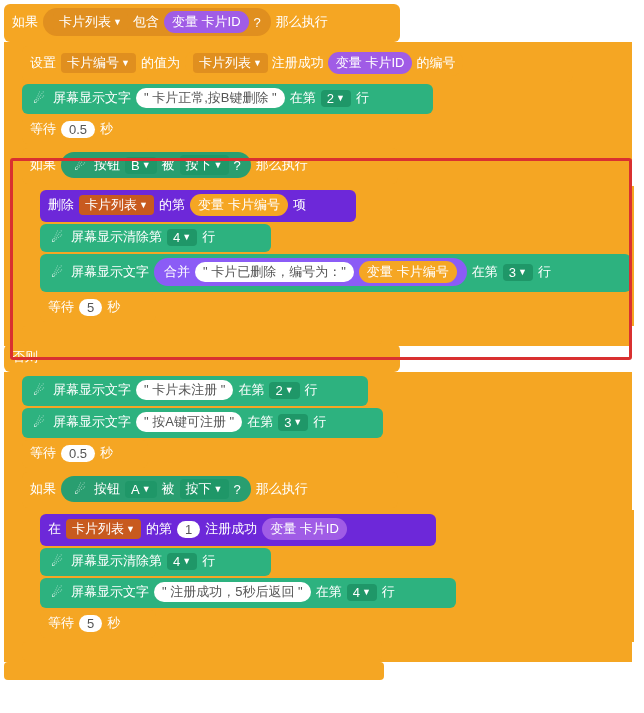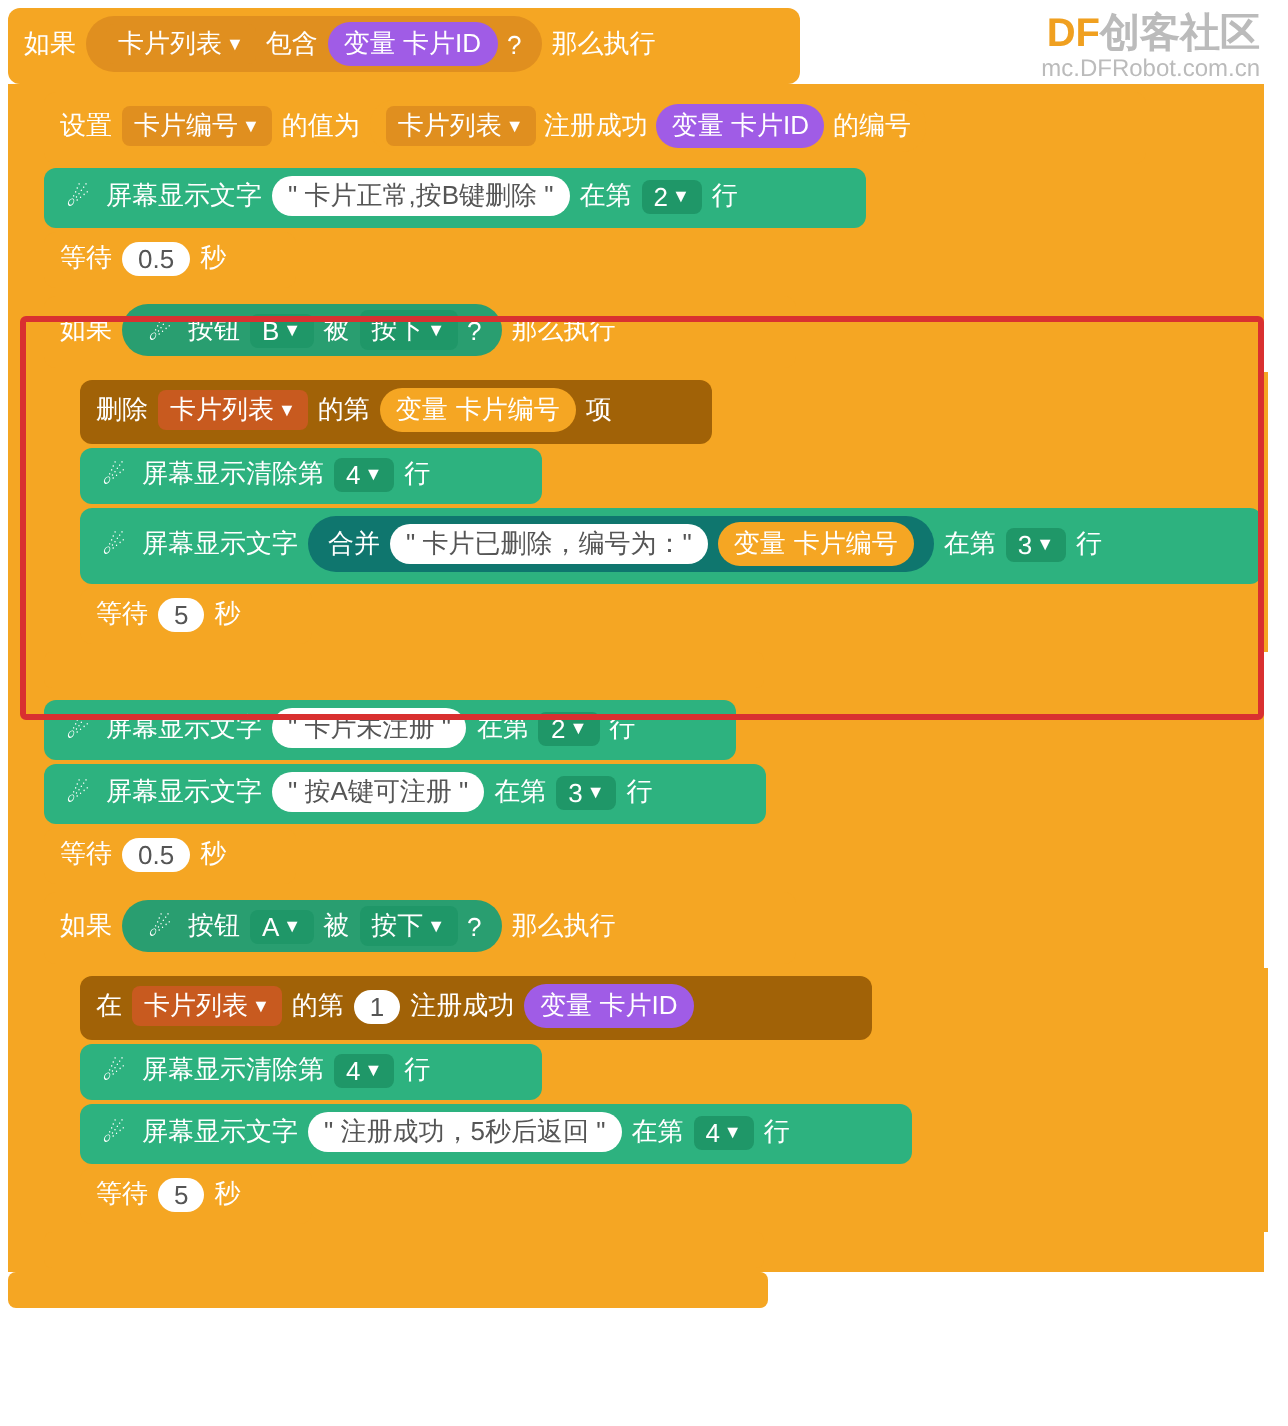--- a/index.html
+++ b/index.html
@@ -2,21 +2,21 @@
 <html><head>
 <meta charset="utf-8">
 <style>
 body{margin:0;padding:0;background:#fff;font-family:"Microsoft YaHei",sans-serif;font-size:13px;color:#fff}
 .stage{position:relative;width:644px;height:713px;background:#fff;overflow:hidden}
 .wm{position:absolute;right:14px;top:6px;text-align:right;line-height:1.1}
 .wm1{font-size:20px;font-weight:bold;color:#bbb}.wm1 .df{color:#f0a020}
 .wm2{font-size:12px;color:#bbb}
 .blk{border-radius:6px;padding:4px 8px 6px 8px;margin:0;display:block;position:relative}
 .orange{background:#f5a623}
-.orangeD{background:#a16207}
+.orangeD{background:#6d28d9}
 .green{background:#2db27f}
 .purple{background:#a05ce6;border-radius:14px;padding:2px 8px}
 .drop{background:#e08f1f;border-radius:4px;padding:1px 6px;display:inline-flex;align-items:center;gap:2px}
 .dropD{background:#c85a1f;border-radius:4px;padding:1px 6px;display:inline-flex;align-items:center;gap:2px}
 .dropG{background:#1f9768;border-radius:4px;padding:1px 6px;display:inline-flex;align-items:center;gap:2px}
 .cond{background:#299e70;border-radius:16px;padding:3px 10px;display:inline-flex;align-items:center;gap:5px}
 .cond2{background:#e08f1f;border-radius:16px;padding:3px 10px;display:inline-flex;align-items:center;gap:5px}
 .pill{background:#fff;color:#555;border-radius:12px;padding:1px 8px}
 .pillO{background:#f5a623;color:#fff;border-radius:12px;padding:2px 8px;display:inline-flex;align-items:center;gap:4px}
 .row{display:flex;align-items:center;gap:5px;flex-wrap:wrap}
@@ -26,24 +26,20 @@
 .icon{display:inline-flex;width:18px;height:18px;align-items:center;justify-content:center}
 .redbox{position:absolute;border:3px solid #d93030;border-radius:3px;pointer-events:none}
 .tailbar{height:18px;background:#f5a623;border-radius:4px;margin:0}
 .threadcol{position:absolute;left:4px;top:4px;width:628px}
 .lbl{white-space:nowrap}
 </style>
 </head>
 <body>
 
 <div class="stage">
- <div class="wm">
-  <div class="wm1"><span class="df">DF</span><span>创客社区</span></div>
-  <div class="wm2">mc.DFRobot.com.cn</div>
- </div>
 
  <div class="threadcol">
 
   <div class="blk orange row" style="width:380px">
    <span class="lbl">如果</span>
    <span class="cond2">
     <span class="drop">
             <span>卡片列表</span>
             <span class="chev">▼</span>
           </span>
@@ -133,21 +129,21 @@
      <span class="dropG">
               <span>4</span>
               <span class="chev">▼</span>
             </span>
      <span>行</span>
     </div>
 
     <div class="blk green row inner" style="width:575px">
      <span class="icon">☄</span>
      <span>屏幕显示文字</span>
-     <span class="cond" style="background:#0f766e">
+     <span class="cond" style="background:#8b5cf6">
       <span>合并</span>
       <span class="pill">" 卡片已删除，编号为："</span>
       <span class="pillO">
                 <span>变量</span> 
                 <span>卡片编号</span>
               </span>
      </span>
      <span>在第</span>
      <span class="dropG">
               <span>3</span>
@@ -159,20 +155,23 @@
     <div class="blk orange row inner" style="width:100px">
      <span>等待</span>
      <span class="pill">5</span>
      <span>秒</span>
     </div>
    </div>
    <div class="tailbar" style="width:360px;margin-left:0"></div>
 
   </div>
 
+  <div class="blk orange row" style="width:380px;margin-top:-2px">
+   <span>否则</span>
+  </div>
 
   <div class="cbody" style="width:610px">
 
    <div class="blk green row inner" style="width:330px">
     <span class="icon">☄</span>
     <span>屏幕显示文字</span>
     <span class="pill">" 卡片未注册 "</span>
     <span>在第</span>
     <span class="dropG">
             <span>2</span>

